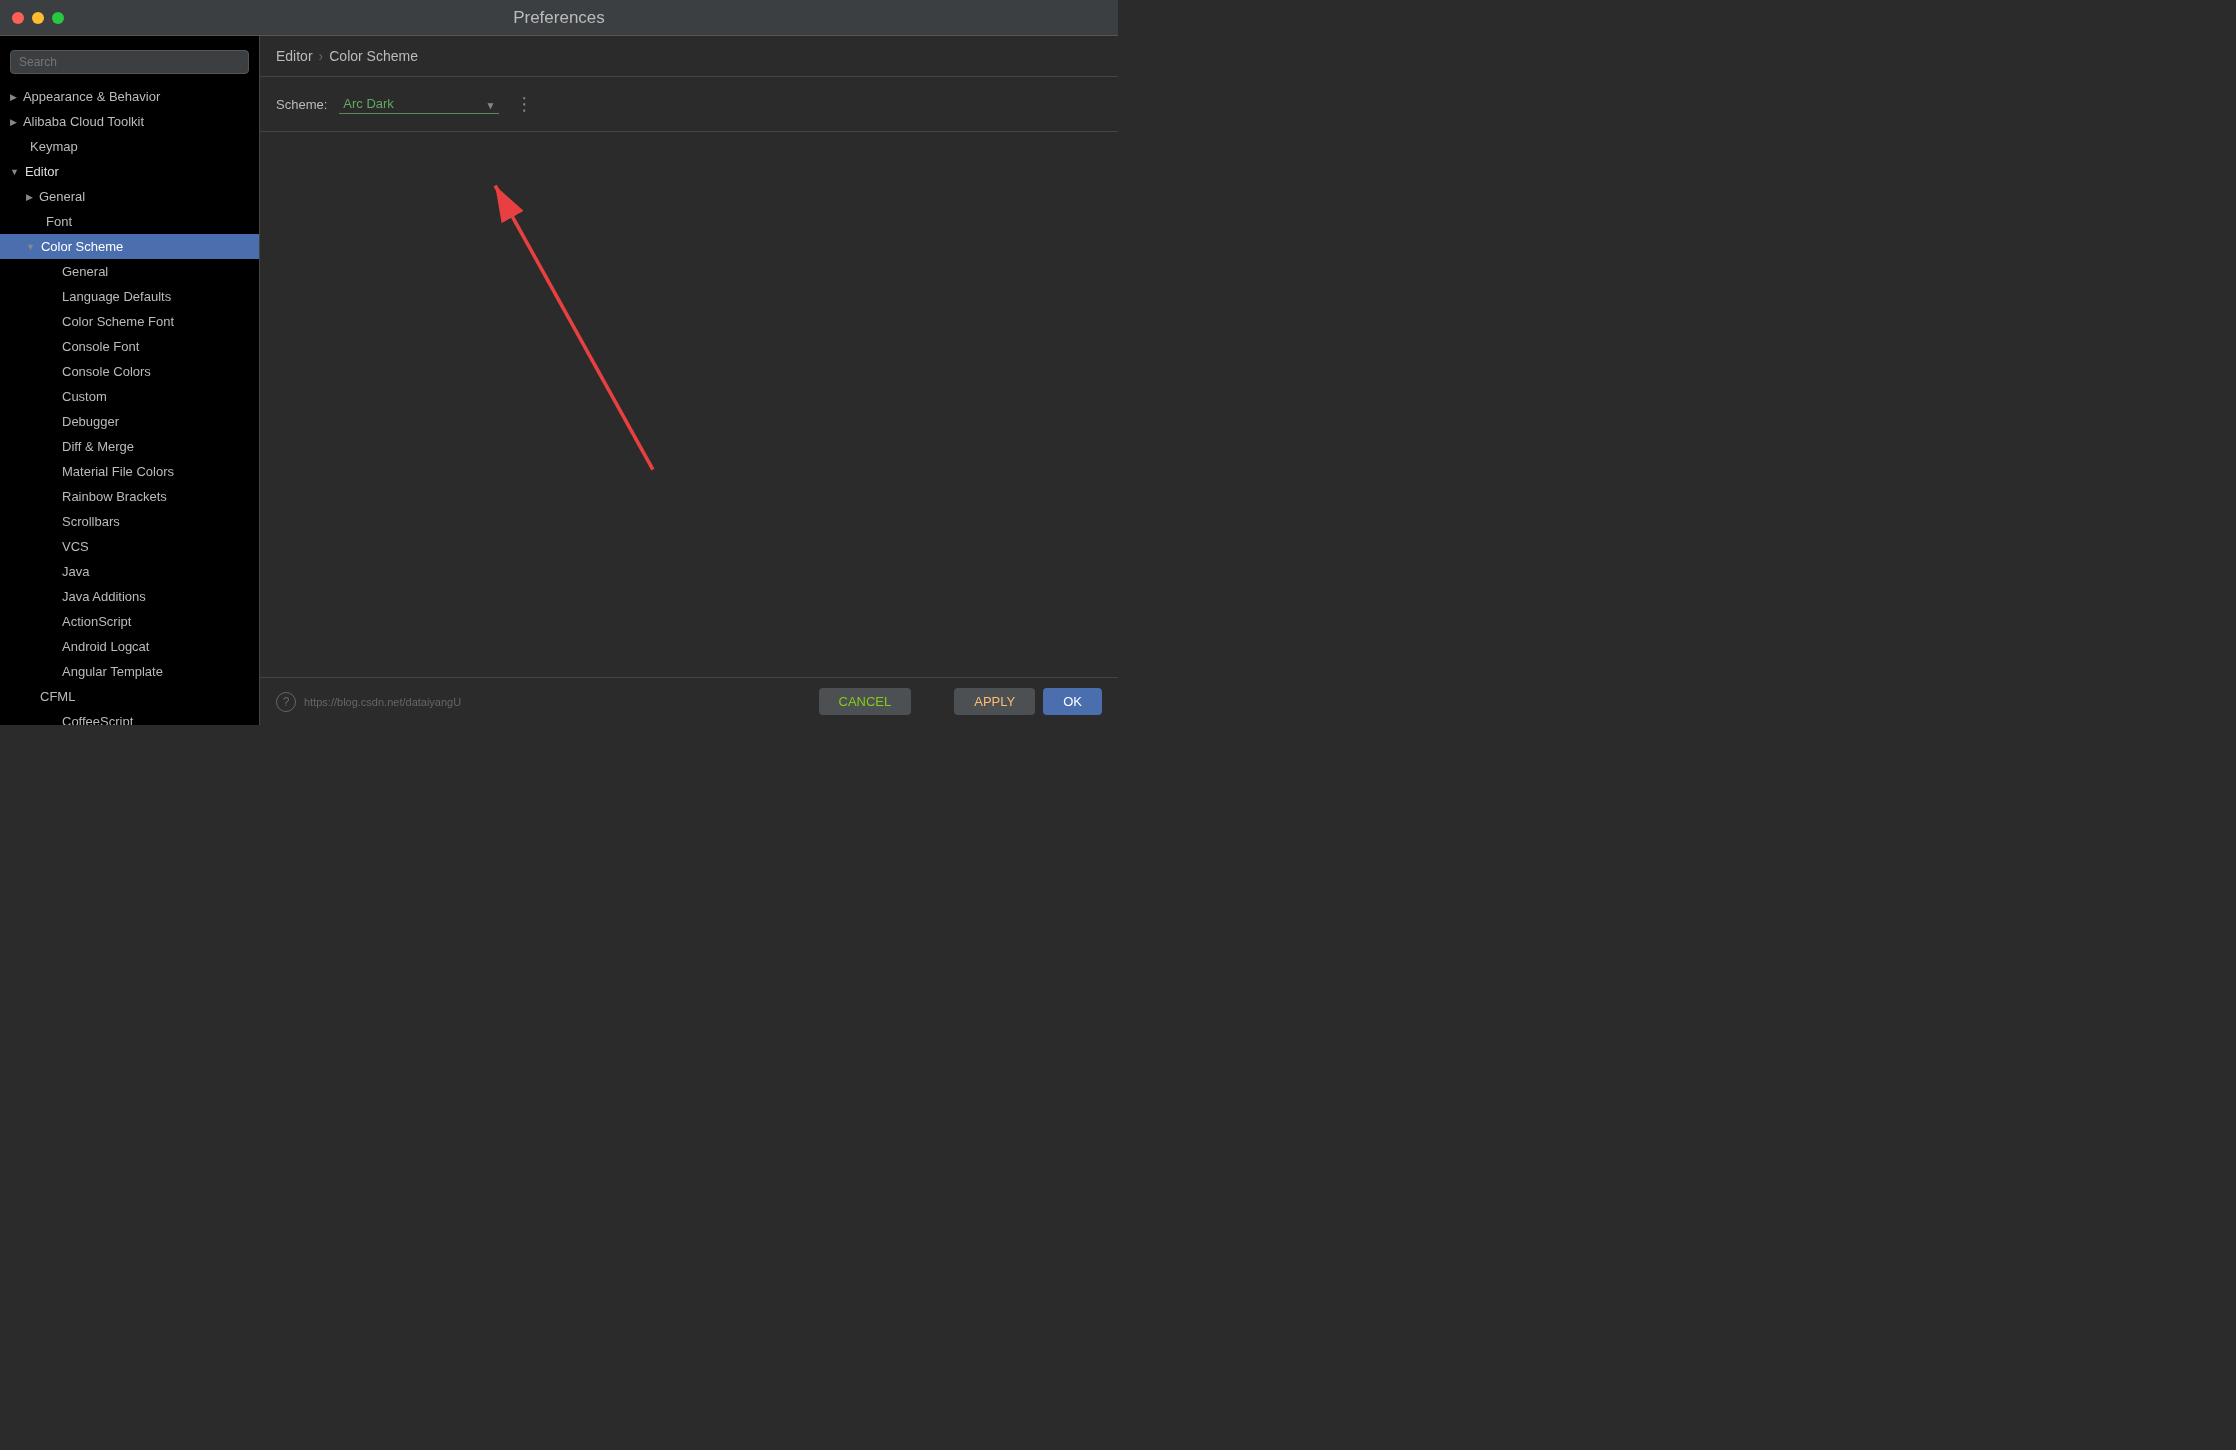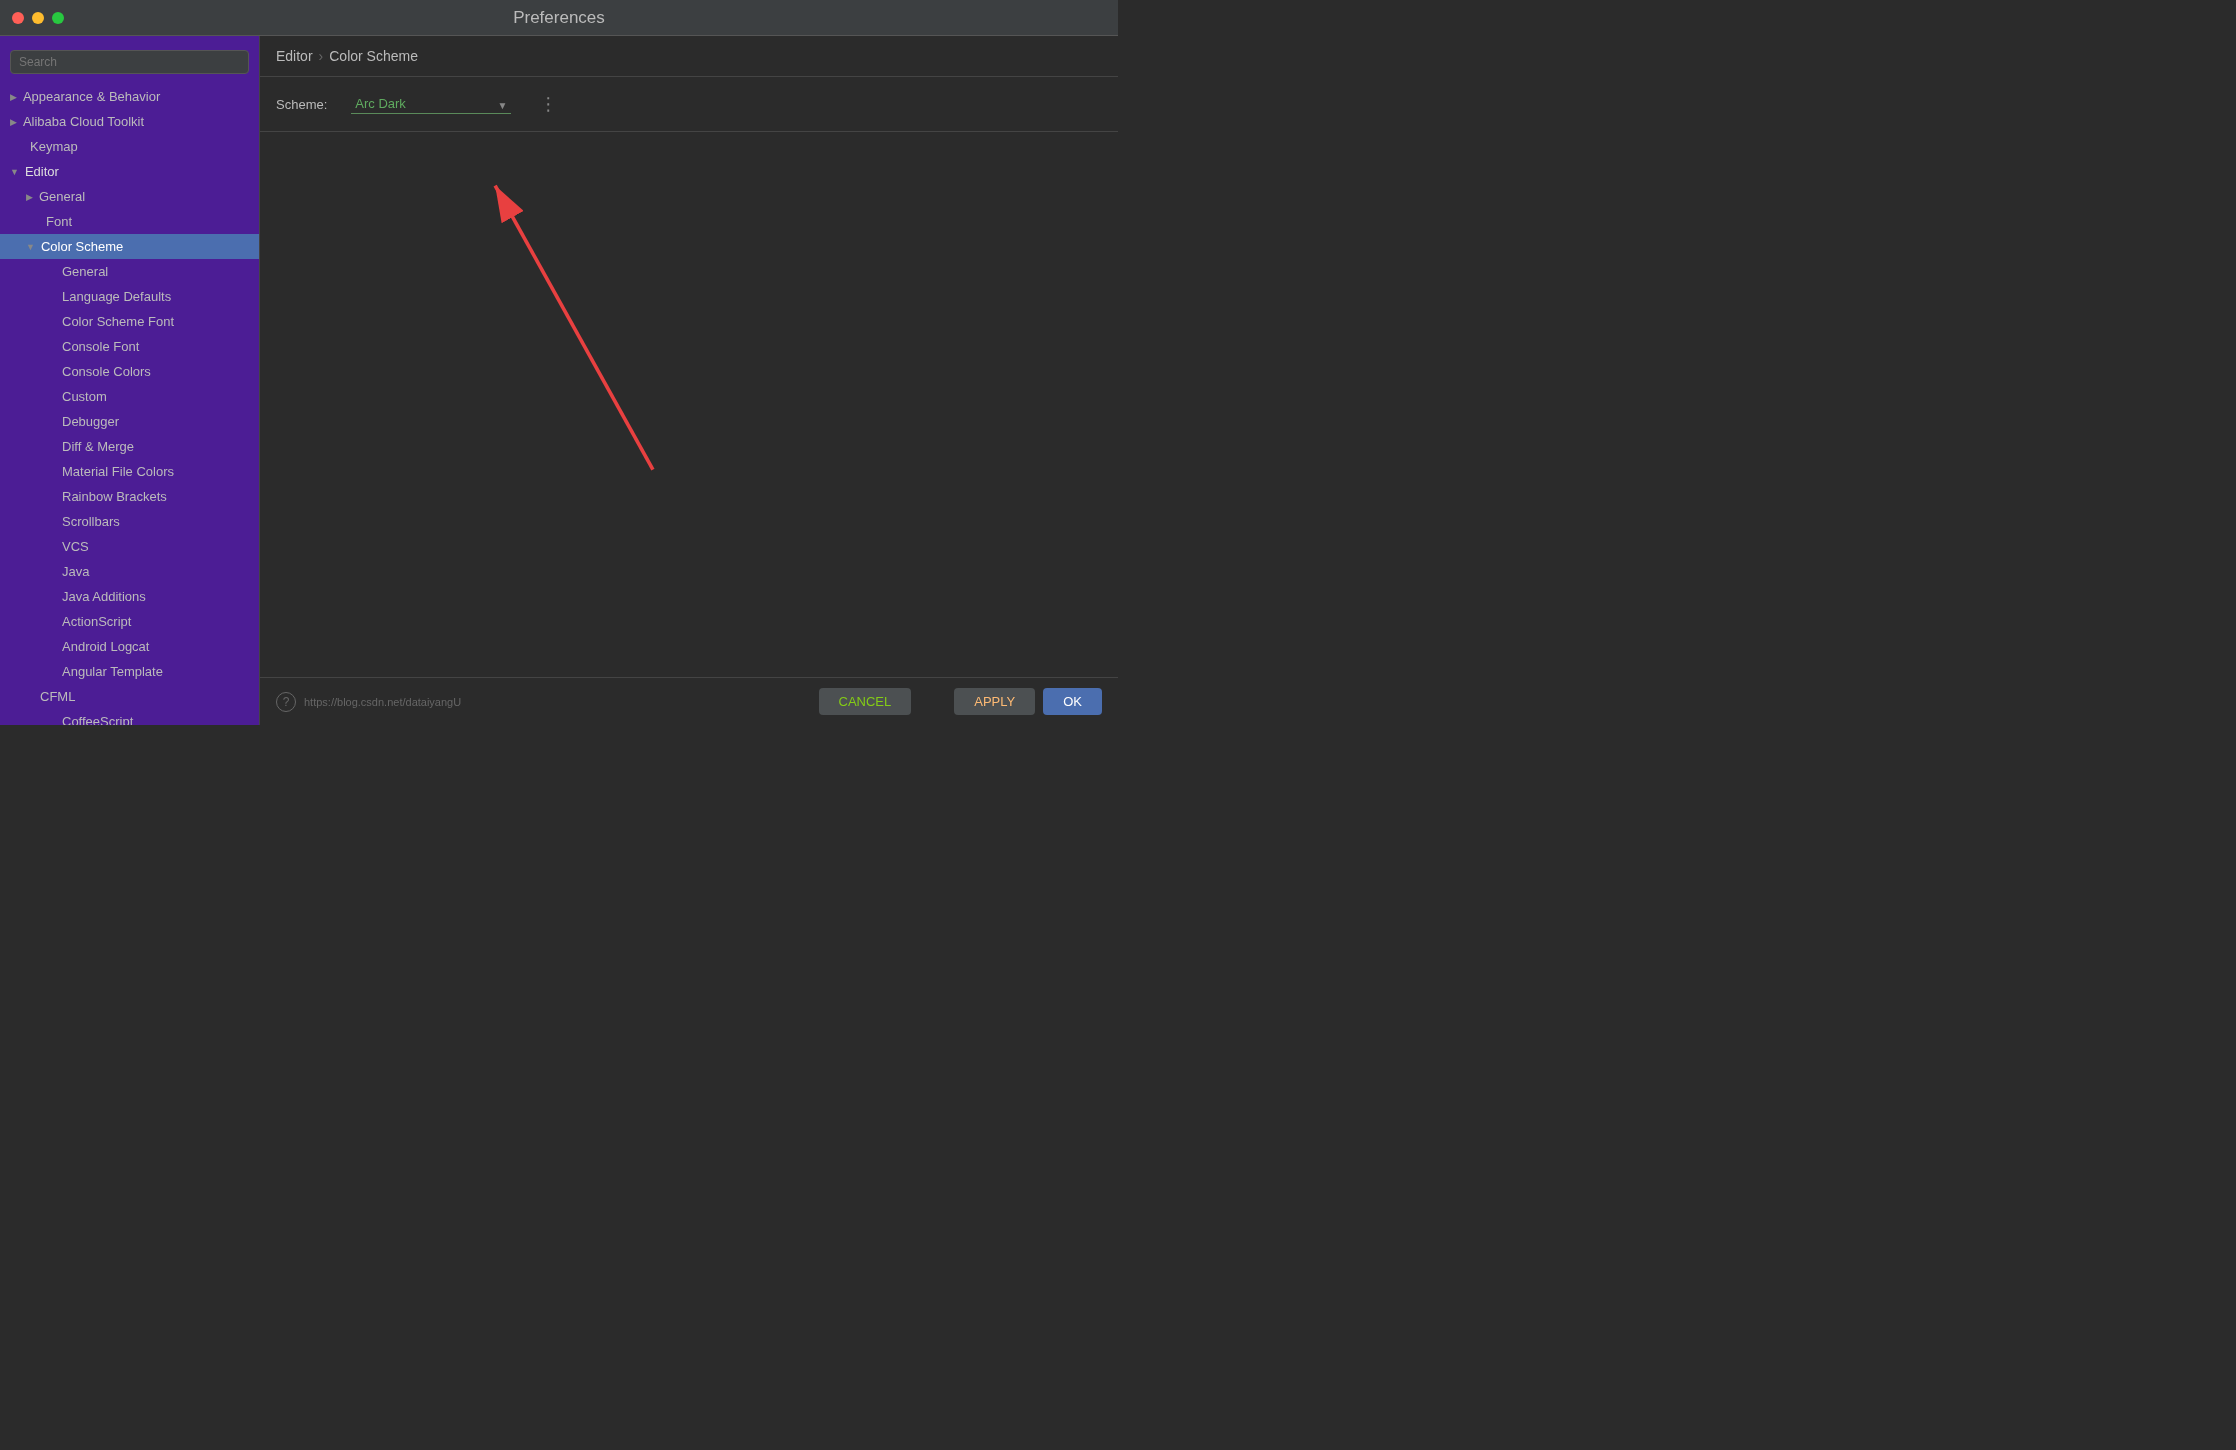--- a/index.html
+++ b/index.html
@@ -43,21 +43,21 @@
       font-size: 17px;
     }
     .main-layout {
       display: flex;
       height: calc(725px - 36px);
     }
     
     .sidebar {
       width: 260px;
       min-width: 260px;
-      background: #4c1d95;
+      background: #000000;
       border-right: 1px solid #444;
       overflow-y: auto;
       padding: 8px 0;
     }
     .sidebar-search {
       padding: 6px 10px;
       margin-bottom: 4px;
     }
     .sidebar-search input {
       width: 100%;
@@ -101,21 +101,21 @@
       border-bottom: 1px solid #444;
       display: flex;
       align-items: center;
       gap: 6px;
     }
     .breadcrumb .sep { color: #666; }
     .scheme-row {
       display: flex;
       align-items: center;
       padding: 16px;
-      gap: 24px;
+      gap: 12px;
     }
     .scheme-label {
       color: #bbb;
       font-size: 13px;
       white-space: nowrap;
     }
     .scheme-dropdown {
       display: flex;
       align-items: flex-end;
       border-bottom: 1px solid #5a8a5a;

